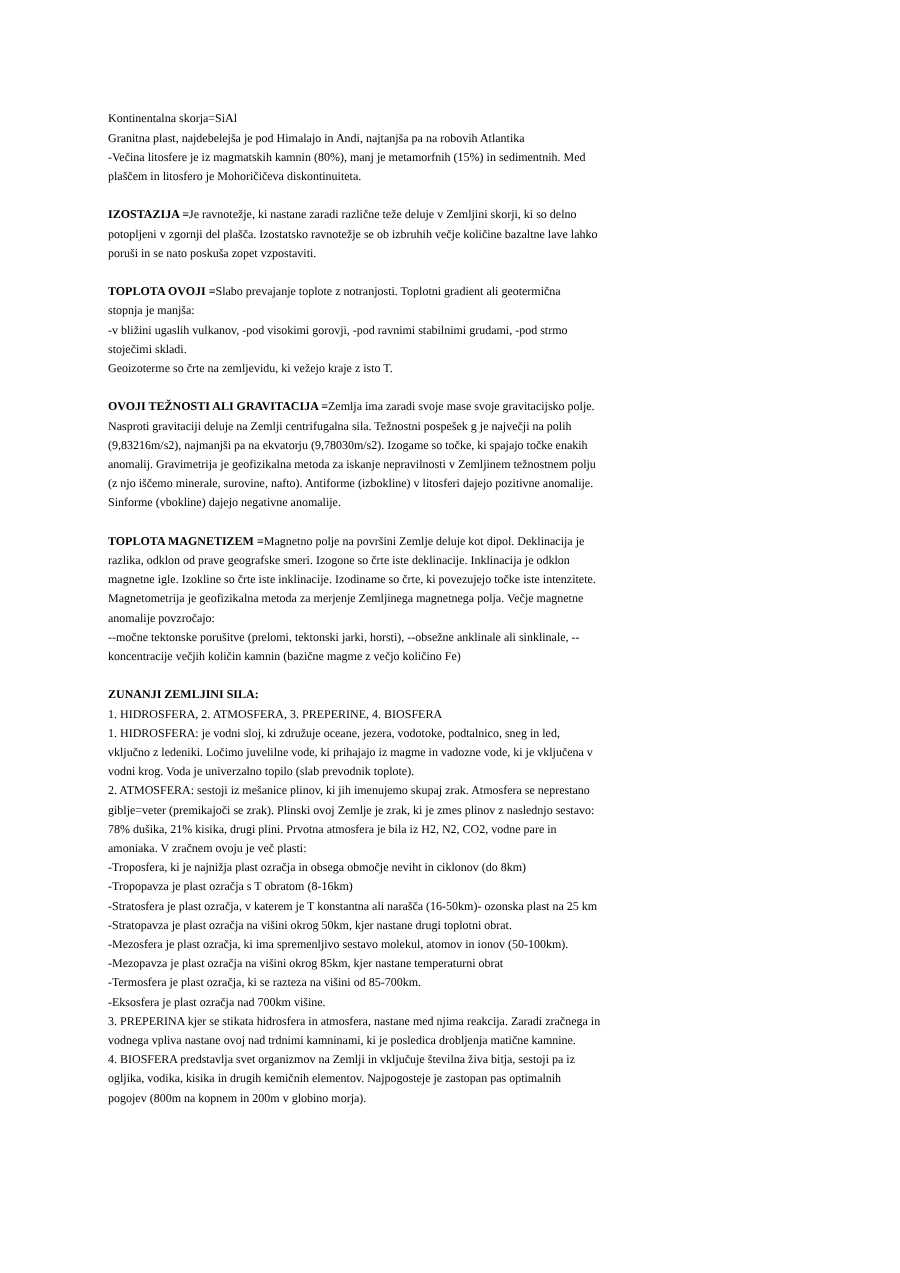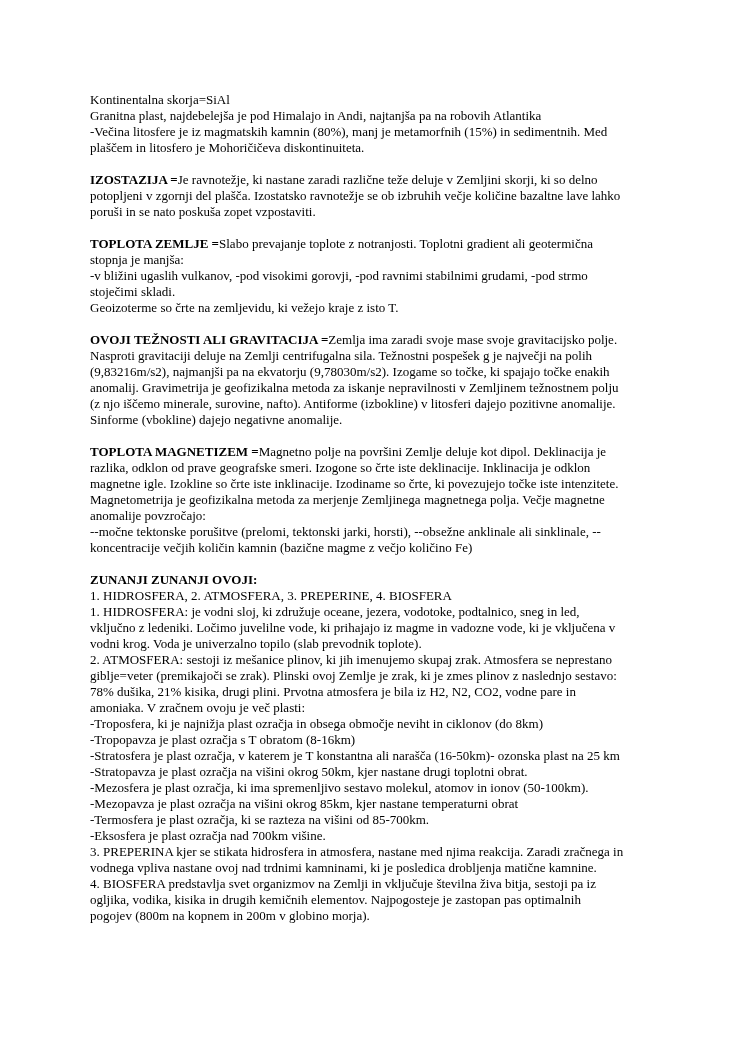--- a/index.html
+++ b/index.html
@@ -13,21 +13,21 @@
     height: 1061px;
     background: #ffffff;
     overflow: hidden;
   }
   .doc-body {
     position: absolute;
     left: 90px;
     top: 92px;
     width: 585px;
     font-family: "Liberation Serif", "DejaVu Serif", serif;
-    font-size: 13px;
+    font-size: 10px;
     line-height: 16px;
     color: #000000;
   }
   .paragraph {
     white-space: pre;
     margin: 0 0 16px 0;
   }
   .paragraph:last-child {
     margin-bottom: 0;
   }
@@ -44,39 +44,39 @@
 
 <div class="page">
   <div class="doc-body">
       <div class="paragraph"><span class="run">Kontinentalna skorja=SiAl
 Granitna plast, najdebelejša je pod Himalajo in Andi, najtanjša pa na robovih Atlantika
 -Večina litosfere je iz magmatskih kamnin (80%), manj je metamorfnih (15%) in sedimentnih. Med
 plaščem in litosfero je Mohoričičeva diskontinuiteta.</span></div>
       <div class="paragraph"><span class="run bold">IZOSTAZIJA =</span><span class="run">Je ravnotežje, ki nastane zaradi različne teže deluje v Zemljini skorji, ki so delno
 potopljeni v zgornji del plašča. Izostatsko ravnotežje se ob izbruhih večje količine bazaltne lave lahko
 poruši in se nato poskuša zopet vzpostaviti.</span></div>
-      <div class="paragraph"><span class="run bold">TOPLOTA ZEMLJE =</span><span class="run">Slabo prevajanje toplote z notranjosti. Toplotni gradient ali geotermična
+      <div class="paragraph"><span class="run bold">TOPLOTA OVOJI =</span><span class="run">Slabo prevajanje toplote z notranjosti. Toplotni gradient ali geotermična
 stopnja je manjša:
 -v bližini ugaslih vulkanov, -pod visokimi gorovji, -pod ravnimi stabilnimi grudami, -pod strmo
 stoječimi skladi.
 Geoizoterme so črte na zemljevidu, ki vežejo kraje z isto T.</span></div>
       <div class="paragraph"><span class="run bold">OVOJI TEŽNOSTI ALI GRAVITACIJA =</span><span class="run">Zemlja ima zaradi svoje mase svoje gravitacijsko polje.
 Nasproti gravitaciji deluje na Zemlji centrifugalna sila. Težnostni pospešek g je največji na polih
 (9,83216m/s2), najmanjši pa na ekvatorju (9,78030m/s2). Izogame so točke, ki spajajo točke enakih
 anomalij. Gravimetrija je geofizikalna metoda za iskanje nepravilnosti v Zemljinem težnostnem polju
 (z njo iščemo minerale, surovine, nafto). Antiforme (izbokline) v litosferi dajejo pozitivne anomalije.
 Sinforme (vbokline) dajejo negativne anomalije.</span></div>
       <div class="paragraph"><span class="run bold">TOPLOTA MAGNETIZEM =</span><span class="run">Magnetno polje na površini Zemlje deluje kot dipol. Deklinacija je
 razlika, odklon od prave geografske smeri. Izogone so črte iste deklinacije. Inklinacija je odklon
 magnetne igle. Izokline so črte iste inklinacije. Izodiname so črte, ki povezujejo točke iste intenzitete.
 Magnetometrija je geofizikalna metoda za merjenje Zemljinega magnetnega polja. Večje magnetne
 anomalije povzročajo:
 --močne tektonske porušitve (prelomi, tektonski jarki, horsti), --obsežne anklinale ali sinklinale, --
 koncentracije večjih količin kamnin (bazične magme z večjo količino Fe)</span></div>
-      <div class="paragraph"><span class="run bold">ZUNANJI ZUNANJI OVOJI:</span><span class="run">
+      <div class="paragraph"><span class="run bold">ZUNANJI ZEMLJINI SILA:</span><span class="run">
 1. HIDROSFERA, 2. ATMOSFERA, 3. PREPERINE, 4. BIOSFERA
 1. HIDROSFERA: je vodni sloj, ki združuje oceane, jezera, vodotoke, podtalnico, sneg in led,
 vključno z ledeniki. Ločimo juvelilne vode, ki prihajajo iz magme in vadozne vode, ki je vključena v
 vodni krog. Voda je univerzalno topilo (slab prevodnik toplote).
 2. ATMOSFERA: sestoji iz mešanice plinov, ki jih imenujemo skupaj zrak. Atmosfera se neprestano
 giblje=veter (premikajoči se zrak). Plinski ovoj Zemlje je zrak, ki je zmes plinov z naslednjo sestavo:
 78% dušika, 21% kisika, drugi plini. Prvotna atmosfera je bila iz H2, N2, CO2, vodne pare in
 amoniaka. V zračnem ovoju je več plasti:
 -Troposfera, ki je najnižja plast ozračja in obsega območje neviht in ciklonov (do 8km)
 -Tropopavza je plast ozračja s T obratom (8-16km)

